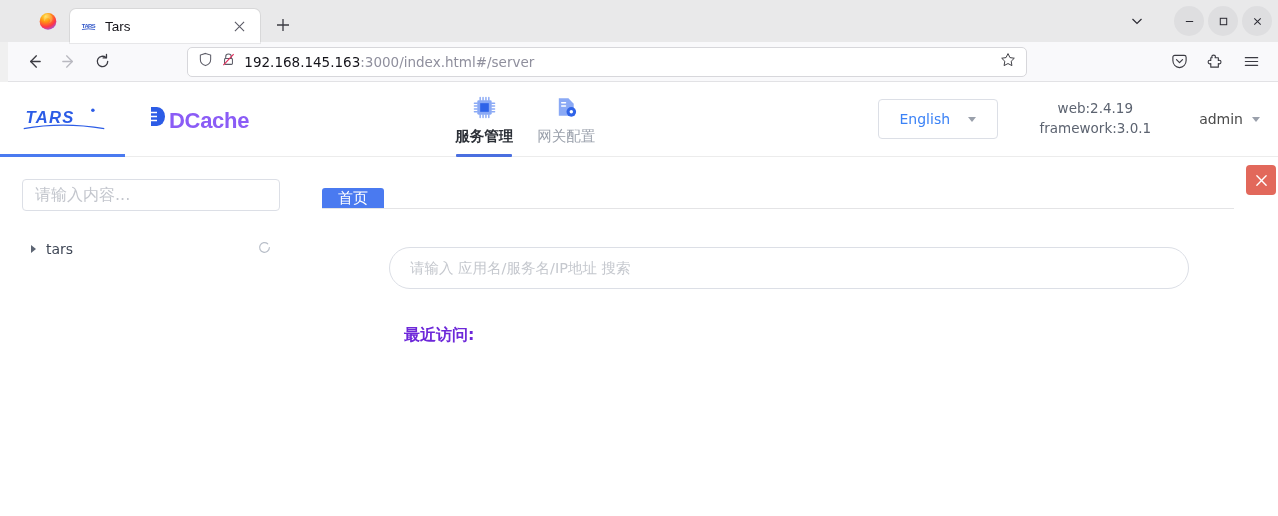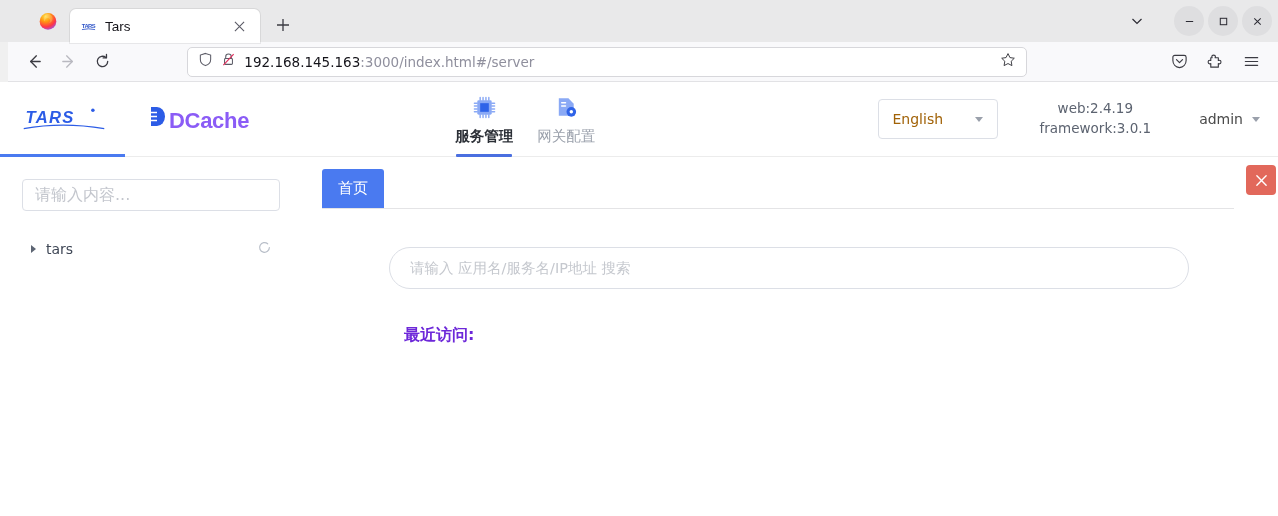--- a/index.html
+++ b/index.html
@@ -108,21 +108,21 @@
     background: #4a6fe0; border-radius: 1px; display: none;
   }
   .nav-item.active .nav-ul { display: block; }
   .nav-ico { height: 26px; display: flex; align-items: center; justify-content: center; }
 
   #header-right { margin-left: auto; display: flex; align-items: center;
     gap: 0; padding-right: 18px; }
   #lang-select {
     width: 120px; height: 40px; border: 1px solid #dcdfe6; border-radius: 4px;
     display: flex; align-items: center; justify-content: space-between;
-    padding: 0 14px; font-size: 14px; color: #a16207; background: #fff;
+    padding: 0 21px; font-size: 14px; color: #3b82f6; background: #fff;
     font-family: "DejaVu Sans", sans-serif;
   }
   .caret-down {
     width: 0; height: 0; border-left: 4.5px solid transparent;
     border-right: 4.5px solid transparent; border-top: 5px solid #9aa0ab;
   }
   #version-box {
     margin-left: 42px; text-align: center; font-size: 13.5px;
     color: #5c6370; line-height: 1.45; font-family: "DejaVu Sans", sans-serif;
   }
@@ -150,21 +150,21 @@
   .tree-label { font-size: 14px; color: #3f4756; font-family: "DejaVu Sans", sans-serif; }
   .tree-refresh { position: absolute; left: 235px; color: #b9bfc9; }
 
   #content { flex: 1; padding: 20px 44px 0 20px; position: relative; }
 
   #tabrow {
     display: flex; align-items: flex-end; height: 32px;
     border-bottom: 1px solid #e4e4e6; position: relative;
   }
   .page-tab {
-    height: 39px; min-width: 62px; padding: 0 16px;
+    height: 20px; min-width: 62px; padding: 0 16px;
     background: #4a7af0; color: #fff; font-size: 15px;
     display: flex; align-items: center; justify-content: center;
     border-radius: 3px 3px 0 0; font-family: "DejaVu Sans", sans-serif;
   }
   #tab-close-btn {
     position: absolute; right: -42px; top: -12px;
     width: 30px; height: 30px; background: #e2685b; border-radius: 4px;
     display: flex; align-items: center; justify-content: center;
     color: #fff; font-size: 14px;
   }

